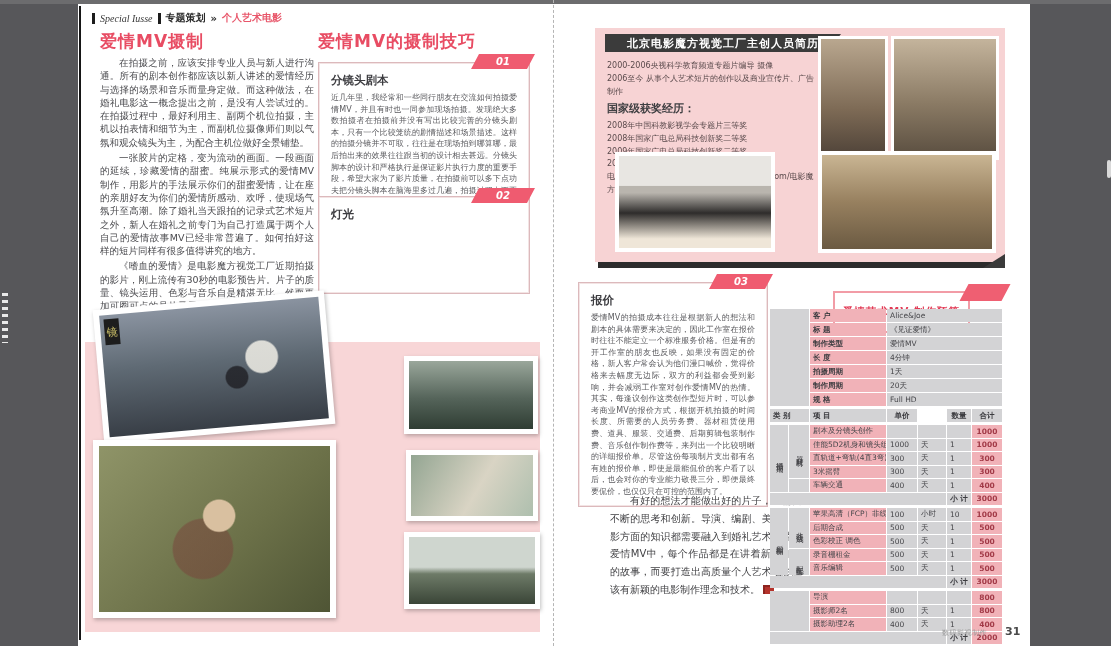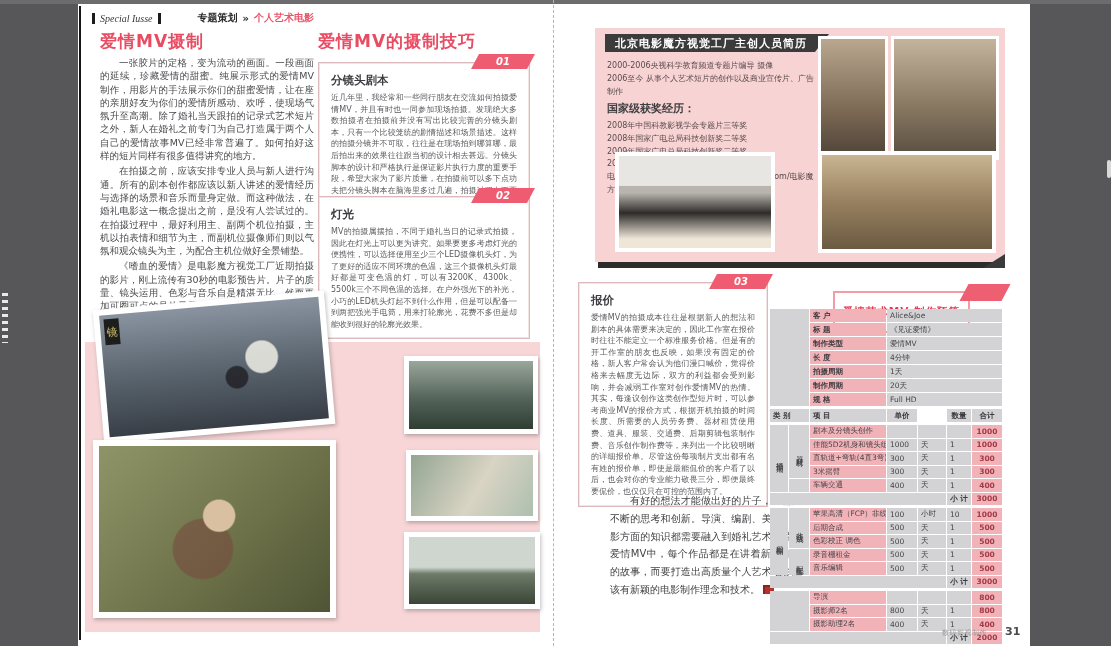--- a/index.html
+++ b/index.html
@@ -9,21 +9,21 @@
   .band{position:absolute;top:0;height:646px;background:#57575a;}
   .band-top{position:absolute;left:0;top:0;width:1111px;height:4px;background:#6c6c6e;}
   .film-dashes{position:absolute;left:2px;top:293px;width:6px;height:50px;
     background:repeating-linear-gradient(180deg,#e9e9e9 0 3px,transparent 3px 7px);}
   .page-rule{position:absolute;left:79px;top:6px;width:2px;height:634px;background:#161616;}
   .center-fold{position:absolute;left:553px;top:0;height:646px;width:0;border-left:1px dashed #b5b5b5;}
   
   .hdr{position:absolute;left:92px;top:11px;display:flex;align-items:center;gap:5px;font-size:10px;}
   .hdr .bar{width:3px;height:11px;background:#1c1c1c;}
   .hdr .en{font-family:"Liberation Serif","DejaVu Serif",serif;font-style:italic;color:#3a3a3a;}
-  .hdr .cn{font-weight:bold;color:#2a2a2a;margin-left:32px;}
+  .hdr .cn{font-weight:bold;color:#2a2a2a;}
   .hdr .arrow{color:#2a2a2a;font-weight:bold;}
   .hdr .cat{color:#e8566a;font-weight:bold;}
   
   .red-title{position:absolute;font-size:17px;font-weight:bold;color:#e84c63;letter-spacing:1px;}
   
   .copy{position:absolute;left:100px;top:56px;width:214px;font-size:9.5px;line-height:1.4;
     text-align:justify;color:#4a4a4e;}
   .copy p{margin:0 0 2px 0;text-indent:2em;}
   
   .qbox{position:absolute;background:#fff;border:1px solid #dcb9bc;box-shadow:0 0 0 1px #f3e4e4 inset;}
@@ -37,21 +37,21 @@
   .photo{position:absolute;background:#fff;box-shadow:1px 2px 4px rgba(0,0,0,.25);}
   .photo .inner{position:absolute;inset:6px;}
   .wm{position:absolute;left:10px;top:10px;width:15px;height:26px;background:#1d1d1d;
     color:#cfc36a;font-size:11px;display:flex;align-items:center;justify-content:center;}
   
   .bio-card{position:absolute;left:595px;top:28px;width:410px;height:234px;background:#f7d3d4;}
   .bio-shadow{position:absolute;left:3px;bottom:-6px;width:407px;height:6px;background:#2c2c2c;}
   .bio-fold{position:absolute;right:-0px;bottom:-6px;width:0;height:0;
     border-left:22px solid transparent;border-bottom:14px solid #3a3a3a;}
   .bio-title{position:absolute;left:10px;top:6px;height:18px;background:#3b3b3b;color:#fff;
-    font-size:11px;font-weight:bold;display:flex;align-items:center;padding:0 22px 0 10px;
+    font-size:11px;font-weight:bold;display:flex;align-items:center;padding:0 22px 0 22px;
     clip-path:polygon(0 0,100% 0,calc(100% - 14px) 100%,0 100%);letter-spacing:1px;}
   .bio-lines{position:absolute;left:12px;top:32px;width:212px;font-size:8px;line-height:1.6;color:#5a4a4c;}
   .bio-award-head{font-size:11px;font-weight:bold;color:#3f3f42;margin:2px 0;}
   
   .closing{position:absolute;left:578px;top:492px;width:192px;font-size:10px;line-height:1.78;
     text-align:justify;color:#3f3f42;margin-left:32px;}
   .endmark{display:inline-block;width:11px;height:9px;background:#b5332c;vertical-align:-1px;
     box-shadow:inset 2px 2px 0 #8e241f;}
   
   .btable{position:absolute;left:770px;top:283px;width:236px;}
@@ -95,41 +95,40 @@
     <span class="bar"></span>
     <span class="en">Special Iusse</span>
     <span class="bar"></span>
     <span class="cn">专题策划</span>
     <span class="arrow">»</span>
     <span class="cat">个人艺术电影</span>
   </div>
 
   <div class="red-title" style="left:100px;top:30px;">爱情MV摄制</div>
   <div class="copy">
+    <p>在拍摄之前，应该安排专业人员与新人进行沟通。所有的剧本创作都应该以新人讲述的爱情经历与选择的场景和音乐而量身定做。而这种做法，在婚礼电影这一概念提出之前，是没有人尝试过的。在拍摄过程中，最好利用主、副两个机位拍摄，主机以拍表情和细节为主，而副机位摄像师们则以气氛和观众镜头为主，为配合主机位做好全景铺垫。</p>
     <p>一张胶片的定格，变为流动的画面。一段画面的延续，珍藏爱情的甜蜜。纯展示形式的爱情MV制作，用影片的手法展示你们的甜蜜爱情，让在座的亲朋好友为你们的爱情所感动、欢呼，使现场气氛升至高潮。除了婚礼当天跟拍的记录式艺术短片之外，新人在婚礼之前专门为自己打造属于两个人自己的爱情故事MV已经非常普遍了。如何拍好这样的短片同样有很多值得讲究的地方。</p>
-    <p>在拍摄之前，应该安排专业人员与新人进行沟通。所有的剧本创作都应该以新人讲述的爱情经历与选择的场景和音乐而量身定做。而这种做法，在婚礼电影这一概念提出之前，是没有人尝试过的。在拍摄过程中，最好利用主、副两个机位拍摄，主机以拍表情和细节为主，而副机位摄像师们则以气氛和观众镜头为主，为配合主机位做好全景铺垫。</p>
     <p>《嗜血的爱情》是电影魔方视觉工厂近期拍摄的影片，刚上流传有30秒的电影预告片。片子的质量、镜头运用、色彩与音乐自是精湛无比，然而更加可圈可点的是片子里透露出来的强烈故事性。这与传统婚纱摄影的单调枯燥完全不一样，能深刻的体会到片中电影式的大气，唯美的画面。</p>
   </div>
 
   <div class="red-title" style="left:318px;top:30px;">爱情MV的摄制技巧</div>
 
   <div class="qbox" style="left:318px;top:62px;width:210px;min-height:120px;">
     <div class="qbadge">
       <span>01</span>
       </div>
     <div class="qhead">分镜头剧本</div>
     <div class="qbody">近几年里，我经常和一些同行朋友在交流如何拍摄爱情MV，并且有时也一同参加现场拍摄。发现绝大多数拍摄者在拍摄前并没有写出比较完善的分镜头剧本，只有一个比较笼统的剧情描述和场景描述。这样的拍摄分镜并不可取，往往是在现场拍到哪算哪，最后拍出来的效果往往跟当初的设计相去甚远。分镜头脚本的设计和严格执行是保证影片执行力度的重要手段，希望大家为了影片质量，在拍摄前可以多下点功夫把分镜头脚本在脑海里多过几遍，拍摄过程中不要轻易变动分镜头脚本，这样拍出来的短片质量才能接近最初的设计。</div>
   </div>
 
   <div class="qbox" style="left:318px;top:196px;width:210px;min-height:96px;">
     <div class="qbadge">
       <span>02</span>
       </div>
     <div class="qhead">灯光</div>
-    <div class="qbody">MV的拍摄属摆拍，不同于婚礼当日的记录式拍摄，因此在灯光上可以更为讲究。如果要更多考虑灯光的便携性，可以选择使用至少三个LED摄像机头灯，为了更好的适应不同环境的色温，这三个摄像机头灯最好都是可变色温的灯，可以有3200K、4300k、5500k三个不同色温的选择。在户外强光下的补光，小巧的LED机头灯起不到什么作用，但是可以配备一到两把强光手电筒，用来打轮廓光，花费不多但是却能收到很好的轮廓光效果。</div>
   </div>
 
   <div class="pinkbg" style="left:85px;top:342px;width:455px;height:290px;"></div>
 
   <div class="photo" style="left:98px;top:300px;width:232px;height:134px;transform:rotate(-5deg);">
     <div class="inner" style="background:
       radial-gradient(circle at 72% 45%, rgba(240,238,230,.85) 0 9%, transparent 10%),
       radial-gradient(circle at 60% 60%, rgba(30,30,35,.8) 0 7%, transparent 8%),
       linear-gradient(180deg,#8a93a0 0%,#5f6a74 45%,#383e46 100%);"></div>
     <div class="wm">镜</div>

